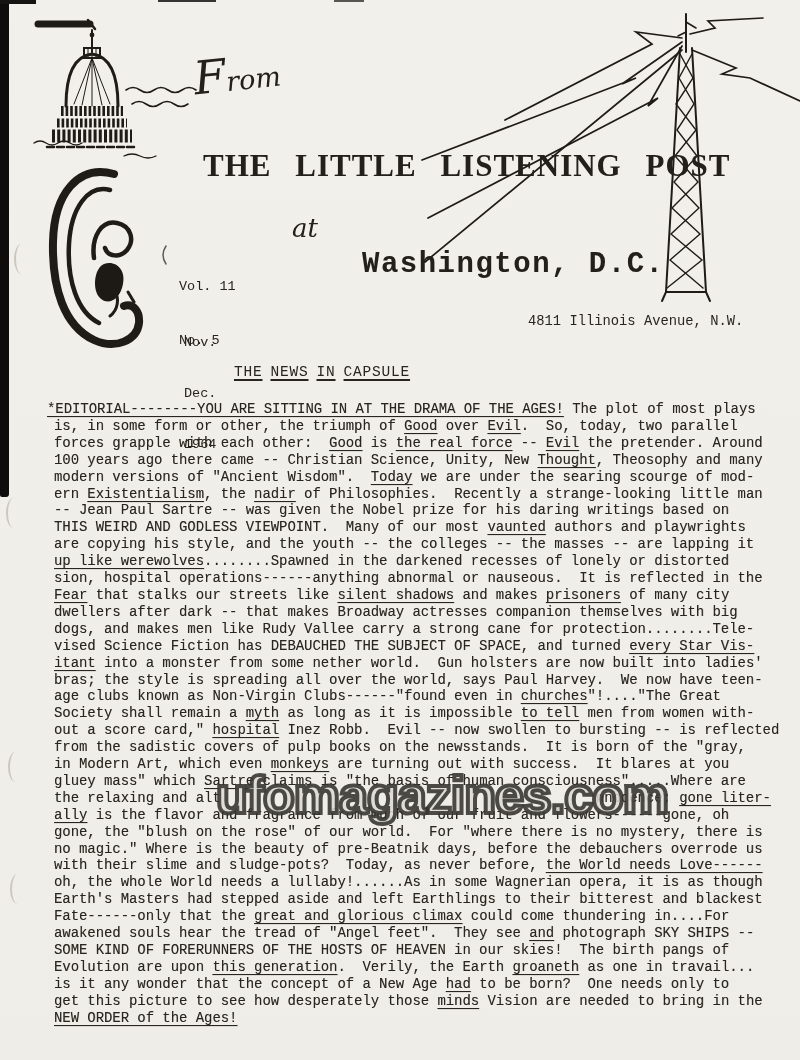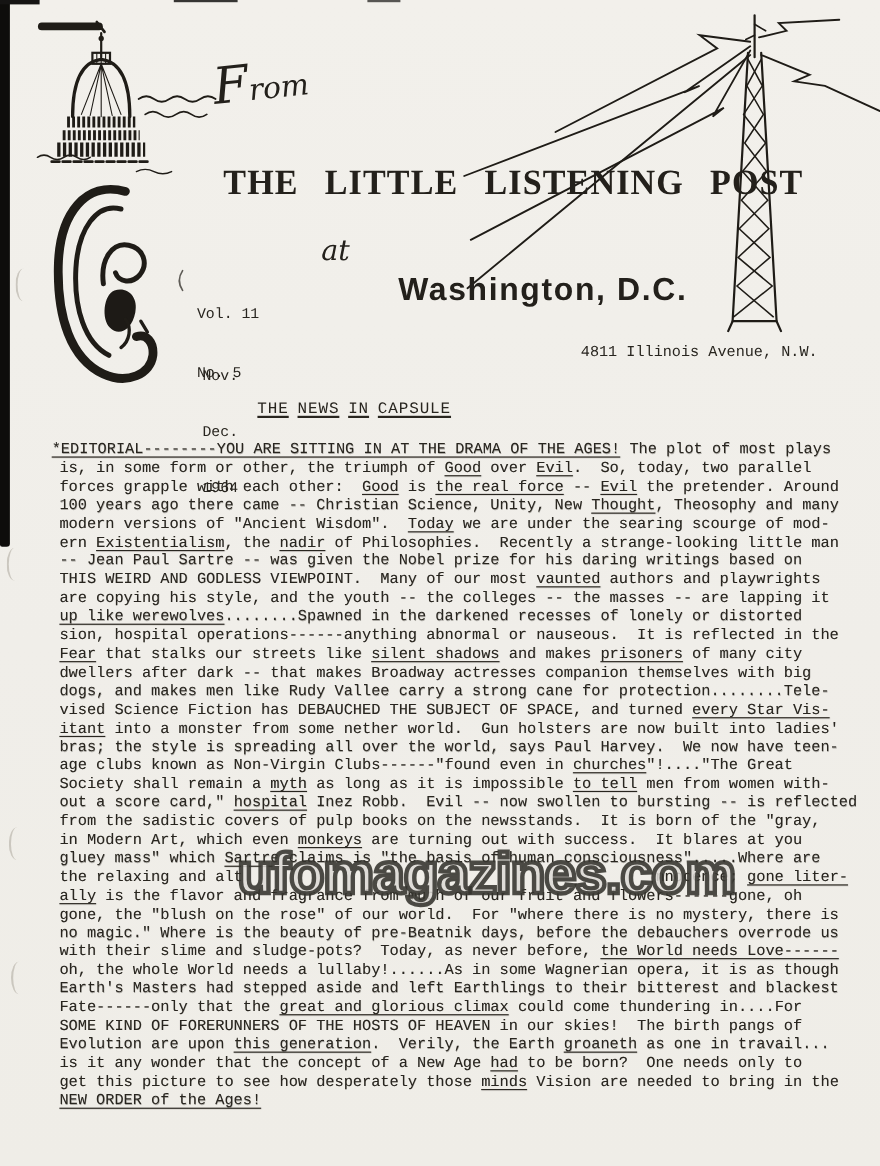--- a/index.html
+++ b/index.html
@@ -36,21 +36,21 @@
     position:absolute;left:203px;top:148px;margin:0;
     font-family:"Liberation Serif",serif;font-weight:bold;font-size:31px;color:#23201b;
     letter-spacing:1px;word-spacing:15px;white-space:nowrap;transform:scaleY(1.04);
   }
   .at-script{
     position:absolute;left:292px;top:213px;
     font-family:"DejaVu Serif",serif;font-style:italic;font-size:26px;color:#23201b;
   }
   .city-title{
     position:absolute;left:362px;top:248px;margin:0;
-    font-family:Liberation Sans, sans-serif;font-weight:bold;font-size:29px;color:#23201b;
+    font-family:Liberation Mono, monospace;font-weight:bold;font-size:29px;color:#23201b;
     letter-spacing:1.5px;white-space:nowrap;
   }
   .vol-block{position:absolute;left:179px;top:242px;font-size:13.5px;line-height:18px;white-space:pre;}
   .date-block{position:absolute;left:184px;top:300px;font-size:13.5px;line-height:17px;white-space:pre;}
   .address{position:absolute;left:528px;top:314px;font-size:13.8px;white-space:pre;}
 
   
   .headline{position:absolute;left:0;top:364px;width:644px;text-align:center;font-size:14.5px;letter-spacing:.8px;}
   .hw{text-decoration:underline;text-underline-offset:3px;text-decoration-thickness:1.5px;margin:0 4px;}
   .body-text{
@@ -174,20 +174,21 @@
       <div class="line"><span>in Modern Art, which even </span><span class="u">monkeys</span><span> are turning out with success.  It blares at you</span></div>
       <div class="line"><span>gluey mass" which </span><span class="u">Sartre</span><span> claims is "the basis of human consciousness".....Where are</span></div>
       <div class="line"><span>the relaxing and alt</span><span>                                             </span><span>nnocence; </span><span class="u">gone liter-</span></div>
       <div class="line"><span class="u">ally</span><span> is the flavor and fragrance from much of our fruit and flowers------gone, oh</span></div>
       <div class="line"><span>gone, the "blush on the rose" of our world.  For "where there is no mystery, there is</span></div>
       <div class="line"><span>no magic." Where is the beauty of pre-Beatnik days, before the debauchers overrode us</span></div>
       <div class="line"><span>with their slime and sludge-pots?  Today, as never before, </span><span class="u">the World needs Love------</span></div>
       <div class="line"><span>oh, the whole World needs a lullaby!......As in some Wagnerian opera, it is as though</span></div>
       <div class="line"><span>Earth's Masters had stepped aside and left Earthlings to their bitterest and blackest</span></div>
       <div class="line"><span>Fate------only that the </span><span class="u">great and glorious climax</span><span> could come thundering in....For</span></div>
+      <div class="line"><span>awakened souls hear the tread of "Angel feet".  They see </span><span class="u">and</span><span> photograph SKY SHIPS --</span></div>
       <div class="line"><span>SOME KIND OF FORERUNNERS OF THE HOSTS OF HEAVEN in our skies!  The birth pangs of</span></div>
       <div class="line"><span>Evolution are upon </span><span class="u">this generation</span><span>.  Verily, the Earth </span><span class="u">groaneth</span><span> as one in travail...</span></div>
       <div class="line"><span>is it any wonder that the concept of a New Age </span><span class="u">had</span><span> to be born?  One needs only to</span></div>
       <div class="line"><span>get this picture to see how desperately those </span><span class="u">minds</span><span> Vision are needed to bring in the</span></div>
       <div class="line"><span class="u">NEW ORDER of the Ages!</span></div>
     </div>
 
   <div class="watermark">ufomagazines.com</div>
 </div>
 

